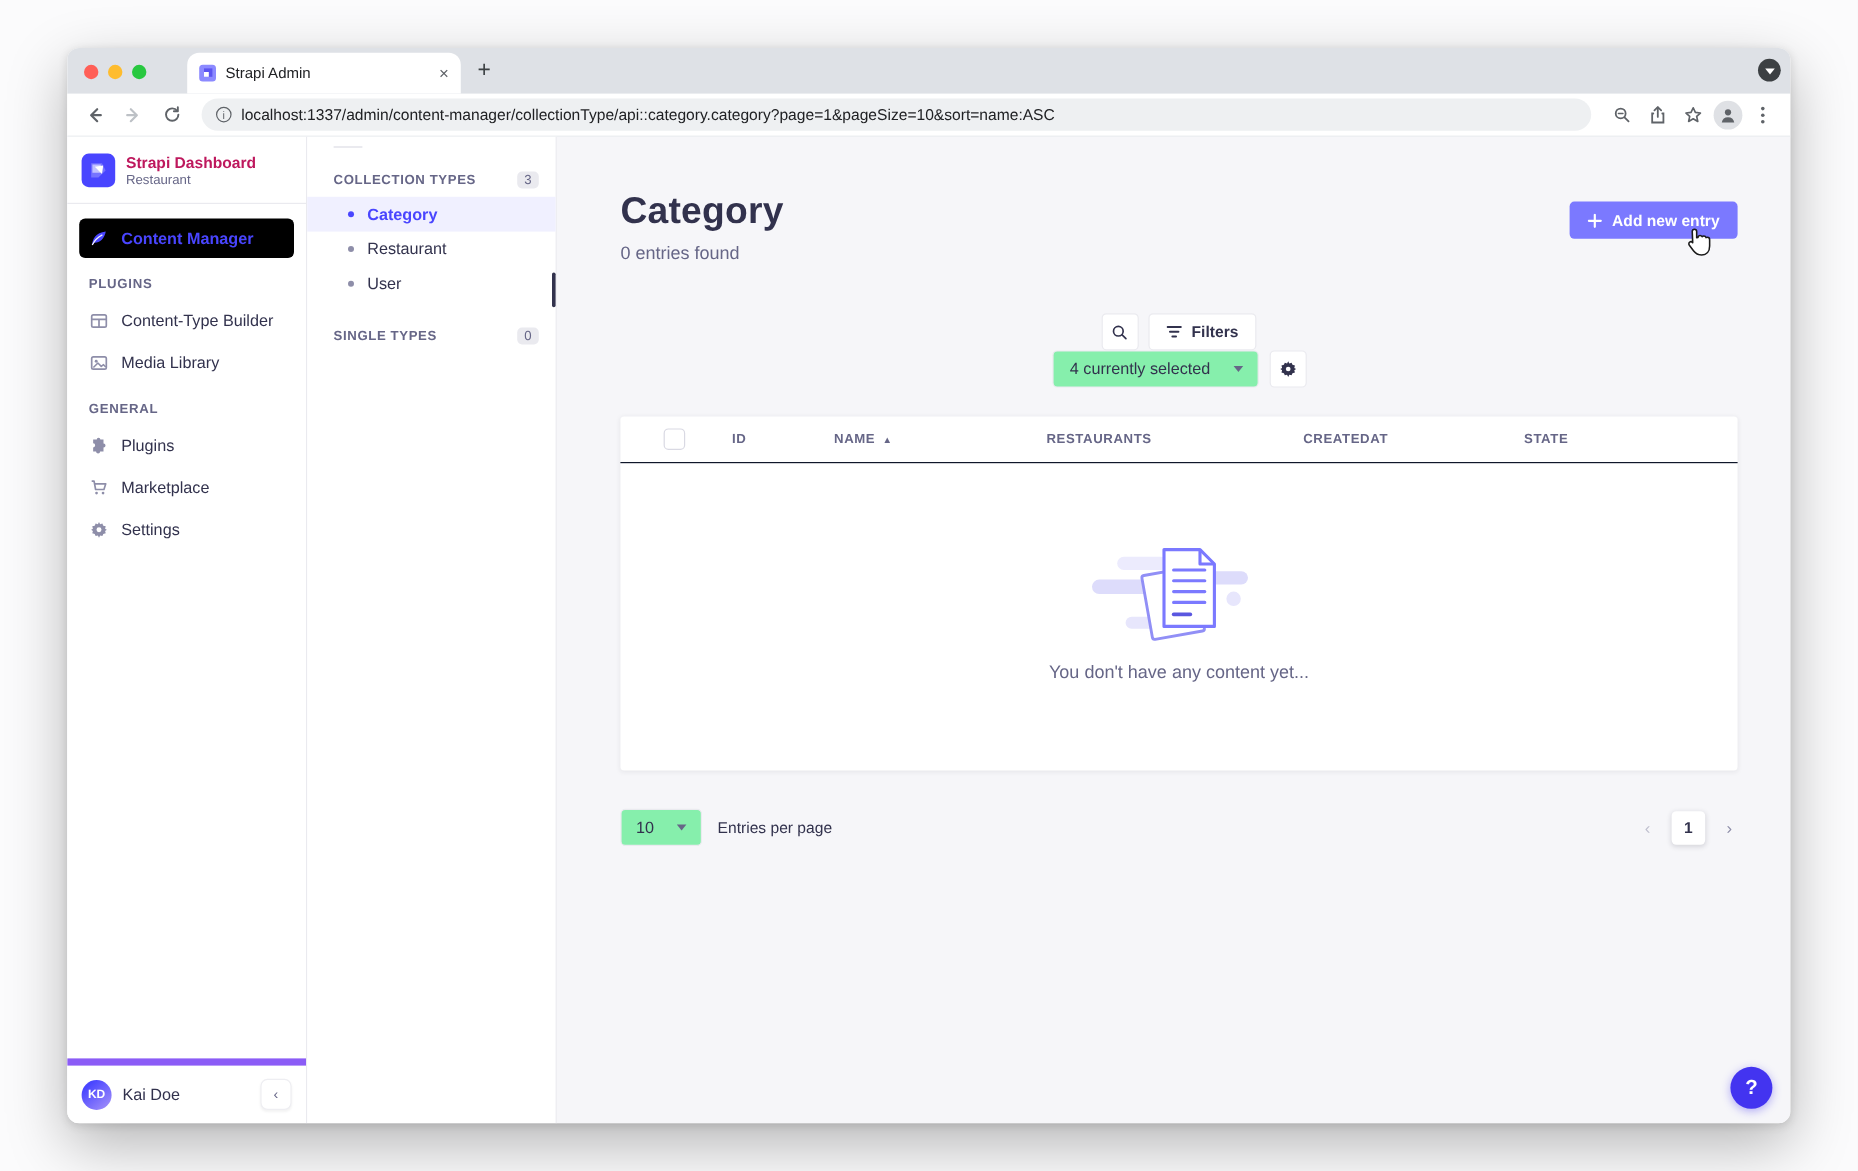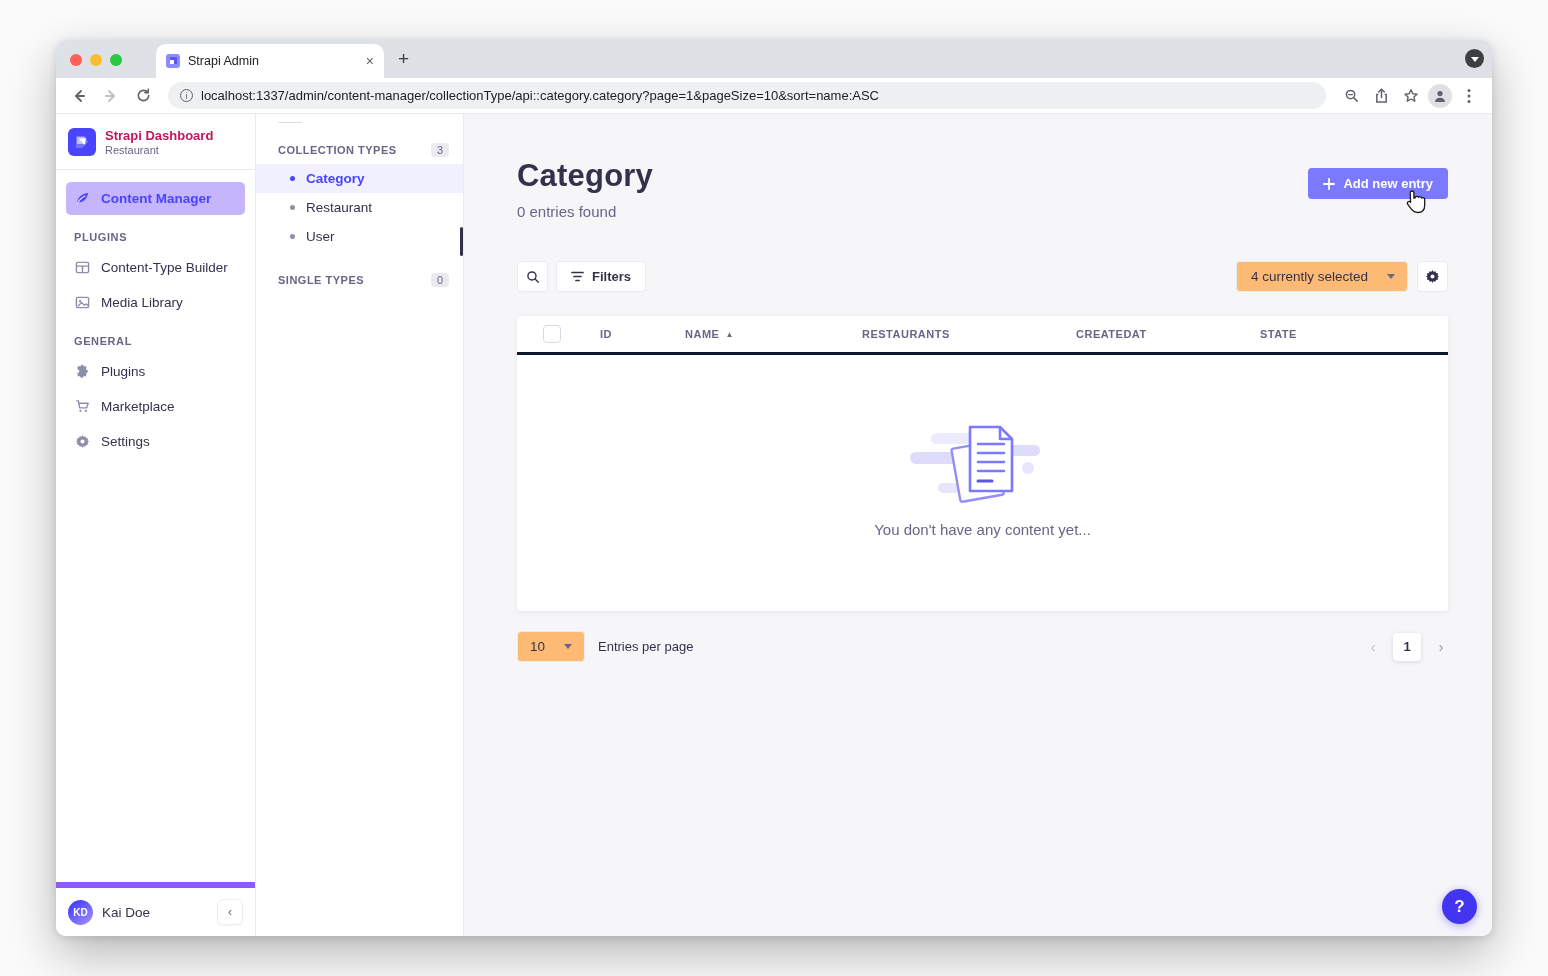--- a/index.html
+++ b/index.html
@@ -50,21 +50,21 @@
   
   .sidebar { width:200px; background:#fff; border-right:1px solid #eaeaef; display:flex; flex-direction:column; flex:0 0 auto; }
   .sb-head { display:flex; align-items:center; gap:9px; padding:14px 12px 13px 12px; }
   .logo { width:28px; height:28px; border-radius:6px; background:#4945ff; position:relative; flex:0 0 auto; }
   .logo svg { position:absolute; left:6px; top:6px; }
   .sb-head .name { font-size:13px; font-weight:bold; color:#be185d; line-height:1.25; }
   .sb-head .ws { font-size:11px; color:#666687; }
   .sb-div { border-top:1px solid #eaeaef; }
   .sb-nav { padding:12px 10px; }
   .sb-item { display:flex; align-items:center; gap:10px; padding:8px 8px; border-radius:5px; font-size:13.5px; color:#32324d; margin-bottom:2px; }
-  .sb-item.active { background:#c4b5fd; color:#4945ff; font-weight:bold; }
+  .sb-item.active { background:#000000; color:#4945ff; font-weight:bold; }
   .sb-item .ic { width:17px; height:17px; color:#8e8ea9; display:flex; align-items:center; justify-content:center; flex:0 0 auto;}
   .sb-item.active .ic { color:#4945ff; }
   .sb-section { font-size:11px; font-weight:bold; letter-spacing:.6px; color:#666687; padding:14px 8px 8px 8px; }
   .sb-footer { margin-top:auto; border-top:6px solid #8b5cf6; padding:11px 12px; display:flex; align-items:center; gap:9px; }
   .kd { width:25px; height:25px; border-radius:50%; background:linear-gradient(140deg,#4945ff 20%,#9d8bfa 90%); color:#fff; font-size:10px; font-weight:bold; display:flex; align-items:center; justify-content:center; flex:0 0 auto;}
   .kd-name { font-size:13.5px; color:#32324d; flex:1; }
   .collapse-btn { width:26px; height:26px; background:#fff; border:1px solid #eeeef2; border-radius:6px; box-shadow:0 1px 2px rgba(0,0,0,.05); color:#666687; font-size:12px; display:flex; align-items:center; justify-content:center; }
   
   .subnav { width:208px; background:#fff; border-right:1px solid #eaeaef; flex:0 0 auto; position:relative; }
   .subnav-head { display:flex; align-items:center; justify-content:space-between; padding:20px 16px 10px 22px; }
@@ -79,37 +79,37 @@
   .sn-item.active { background:#f0f0ff; color:#4945ff; font-weight:bold; }
   .sn-item.active .dot { background:#4945ff; }
   .sn-scrollthumb { position:absolute; right:0; top:113px; width:3px; height:29px; background:#32324d; border-radius:2px; }
   .group-gap { height:16px; }
   
   .main { flex:1; position:relative; padding:0 44px 0 53px; overflow:hidden; }
   .main-header { display:flex; align-items:flex-start; justify-content:space-between; margin-top:44px; }
   .page-title { font-size:31px; font-weight:bold; color:#32324d; letter-spacing:.2px; }
   .page-sub { font-size:15px; color:#666687; margin-top:9px; }
   .btn-primary { margin-top:10px; background:#7b79ff; color:#fff; border:none; border-radius:4px; height:31px; padding:0 15px; font-size:13px; font-weight:bold; display:flex; align-items:center; gap:8px; font-family:inherit; }
-  .actions-row { display:flex; align-items:center; justify-content:space-between; margin-top:41px; }
+  .actions-row { display:flex; align-items:center; justify-content:space-between; margin-top:41px;flex-direction:column; }
   .actions-left { display:flex; gap:8px; align-items:center; }
   .btn-outline { background:#fff; border:1px solid #eaeaef; border-radius:4px; height:31px; padding:0 14px; font-size:13px; font-weight:bold; color:#32324d; display:flex; align-items:center; gap:8px; font-family:inherit; }
   .actions-right { display:flex; gap:9px; align-items:center; }
-  .select { background:#fdba74; border:1px solid #eaeaef; border-radius:4px; height:31px; display:flex; align-items:center; font-size:13.5px; color:#32324d; }
+  .select { background:#86efac; border:1px solid #eaeaef; border-radius:4px; height:31px; display:flex; align-items:center; font-size:13.5px; color:#32324d; }
   .select.wide { width:172px; padding:0 12px 0 14px; justify-content:space-between; }
   .caret-down { width:0; height:0; border-left:4px solid transparent; border-right:4px solid transparent; border-top:5px solid #666687; }
   
   .card { background:#fff; border-radius:3px; margin-top:24px; height:295px; box-shadow:0 1px 4px rgba(33,33,52,.08); display:flex; flex-direction:column; }
-  .thead { display:grid; grid-template-columns:57px 85px 177px 214px 184px 1fr; align-items:center; height:39px; padding-left:26px; border-bottom:3px solid #0f172a; }
+  .thead { display:grid; grid-template-columns:57px 85px 177px 214px 184px 1fr; align-items:center; height:39px; padding-left:36px; border-bottom:1px solid #0f172a; }
   .th { font-size:11px; font-weight:bold; letter-spacing:.5px; color:#666687; display:flex; align-items:center; gap:6px; }
   .checkbox { width:18px; height:18px; border:1px solid #d9d9e3; border-radius:4px; background:#fff; }
   .sort-caret { font-size:8px; color:#666687; }
   .empty-body { flex:1; display:flex; flex-direction:column; align-items:center; justify-content:center; gap:14px; padding-bottom:10px; }
   .empty-text { font-size:15px; color:#666687; }
   
-  .pagination { display:flex; align-items:center; justify-content:space-between; margin-top:20px; }
+  .pagination { display:flex; align-items:center; justify-content:space-between; margin-top:32px; }
   .pag-left { display:flex; align-items:center; gap:13px; }
   .select.small { width:68px; padding:0 12px; justify-content:space-between; }
   .pag-label { font-size:13px; color:#32324d; }
   .pag-right { display:flex; align-items:center; gap:13px; }
   .pg-chev { font-size:14px; color:#c0c0cf; width:14px; text-align:center; }
   .pg-chev.next { color:#8e8ea9; }
   .page-box { width:28px; height:28px; background:#fff; border-radius:4px; box-shadow:0 1px 4px rgba(33,33,52,.15); display:flex; align-items:center; justify-content:center; font-size:13px; font-weight:bold; color:#32324d; }
   .help-fab { position:absolute; right:15px; bottom:12px; width:35px; height:35px; border-radius:50%; background:#4334f0; color:#fff; font-size:17px; font-weight:bold; display:flex; align-items:center; justify-content:center; box-shadow:0 2px 8px rgba(67,52,240,.4); }
   .cursor { position:absolute; left:1348px; top:150px; z-index:60; pointer-events:none; }
   svg { display:block; }

